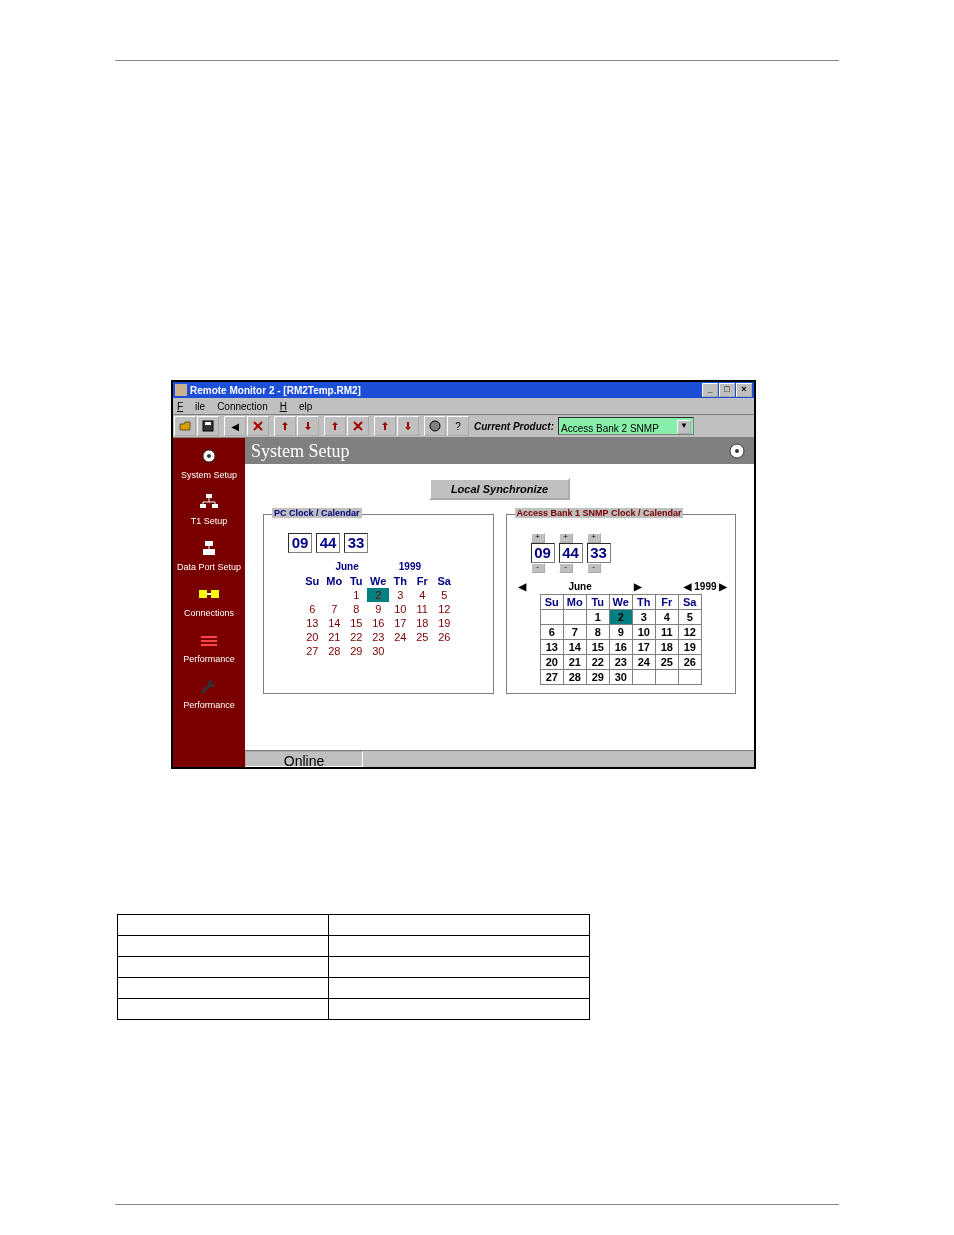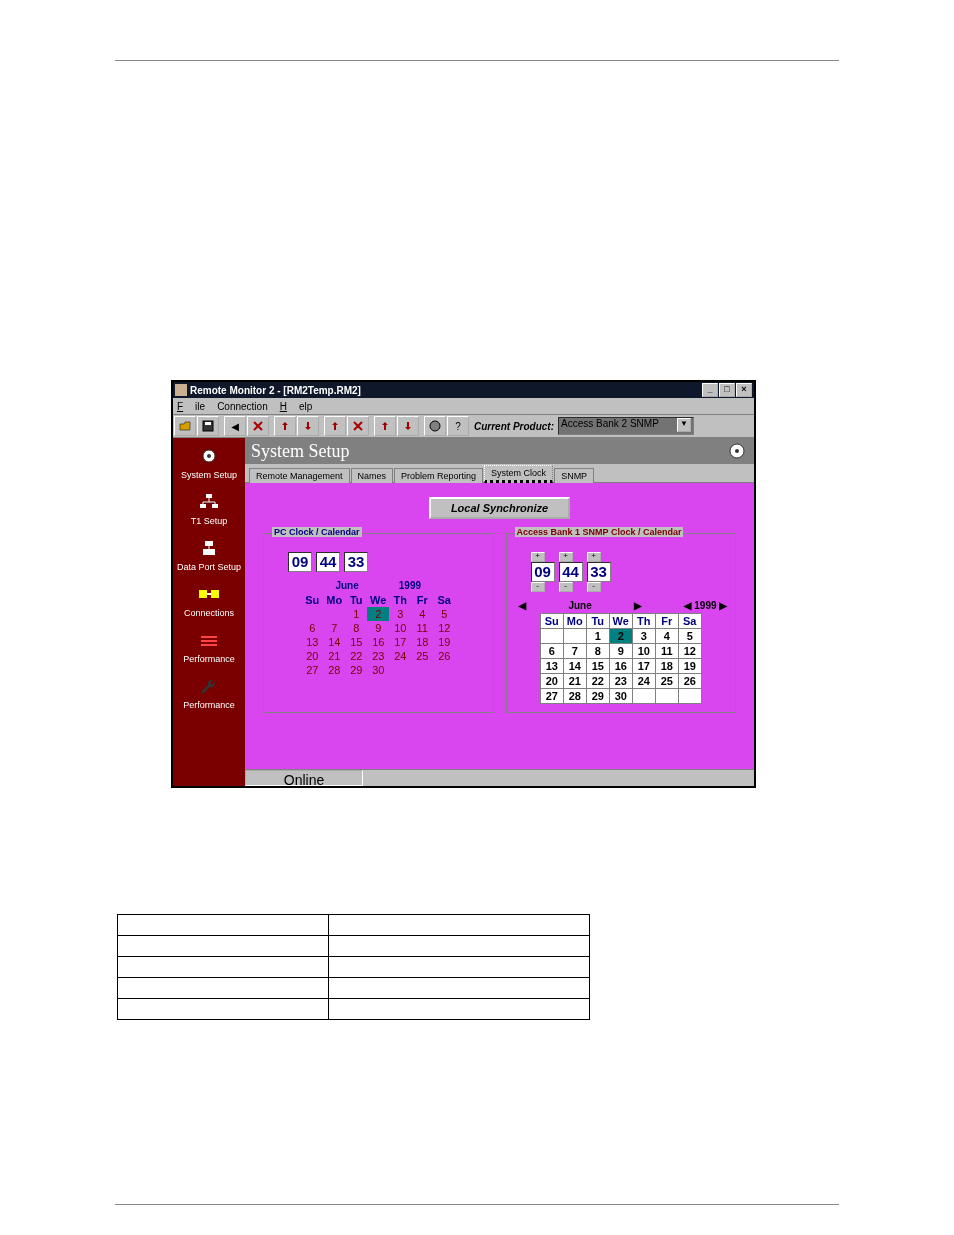--- a/index.html
+++ b/index.html
@@ -2,46 +2,46 @@
 <html><head>
 <meta charset="utf-8">
 <style>
 body{margin:0;font-family:Arial,Helvetica,sans-serif;background:#fff;color:#000;font-size:12px}
 .page{width:954px;height:1235px;position:relative;margin:0 auto;background:#fff}
 .hr-top{border-top:1px solid #888;margin:60px 115px 0 115px}
 .hr-bot{border-top:1px solid #888;margin:0 115px;position:absolute;bottom:90px;left:0;right:0}
 
 
 .win{position:absolute;left:171px;top:320px;width:581px;border:2px solid #000;background:#c0c0c0;font-size:10px}
-.tb{background:#0f172a;color:#fff;height:16px;display:flex;align-items:center;padding:0 2px}
+.tb{background:#1d4ed8;color:#fff;height:16px;display:flex;align-items:center;padding:0 2px}
 .tb .ticon{width:12px;height:12px;background:#c8b090;margin-right:3px}
 .tb .ttext{font-weight:bold;flex:1}
 .tb .wbtn{width:14px;height:12px;background:#c0c0c0;border:1px outset #fff;margin-left:1px;color:#000;font-weight:bold;text-align:center;font-size:9px;line-height:10px}
 .menubar{background:#c0c0c0;height:16px;display:flex;align-items:center;padding:0 4px;border-bottom:1px solid #808080}
 .menubar span{margin-right:12px}
 .menubar .ul{text-decoration:underline}
 .toolbar{background:#c0c0c0;height:20px;display:flex;align-items:center;padding:1px;border-bottom:1px solid #808080}
 .tbtn{width:20px;height:18px;border:1px outset #fff;background:#c0c0c0;margin-right:1px;display:flex;align-items:center;justify-content:center;font-size:10px}
 .tsep{width:4px}
 .cplabel{font-style:italic;font-weight:bold;margin:0 4px;font-size:10px}
-.cpselect{width:130px;height:16px;background:#737373;border:1px inset #808080;font-size:10px;padding:0 2px;display:flex;align-items:flex-start;justify-content:space-between}
+.cpselect{width:130px;height:16px;background:#86efac;border:1px inset #808080;font-size:10px;padding:0 2px;display:flex;align-items:flex-end;justify-content:space-between}
 .cpselect .dd{width:12px;height:12px;background:#c0c0c0;border:1px outset #fff;text-align:center;font-size:8px}
 
 .body{display:flex}
 .side{width:72px;background:#7a0000;display:flex;flex-direction:column;align-items:center;padding:4px 0}
 .sitem{color:#fff;font-size:9px;text-align:center;margin-bottom:8px}
 .sicon{width:28px;height:24px;margin:2px auto;display:flex;align-items:center;justify-content:center}
 
 .main{flex:1;background:#808080}
 .sysbar{background:#808080;color:#fff;font-size:18px;font-family:'Times New Roman',serif;height:26px;display:flex;align-items:center;padding:0 6px}
 .sysbar .gear{margin-left:auto;width:22px;height:20px}
 .tabs{background:#c0c0c0;height:18px;display:flex;align-items:flex-end;padding:0 4px;border-bottom:1px solid #808080}
 .tab{font-size:9px;padding:2px 6px;border:1px solid #808080;border-bottom:none;background:#c0c0c0;margin-right:1px;position:relative;top:1px}
 .tab.active{background:#c0c0c0;border-top:1px solid #fff;border-left:1px solid #fff;z-index:1;border-style:dotted}
-.panel{background:#d946ef;padding:8px;min-height:270px;position:relative}
+.panel{background:#ffffff;padding:8px;min-height:270px;position:relative}
 
 .lsbtn{display:block;margin:6px auto 14px;padding:3px 20px;font-style:italic;font-weight:bold;font-size:11px;background:#c0c0c0;border:2px outset #fff}
 
 .cols{display:flex;gap:12px;padding:0 10px}
 .fs{border:1px solid #808080;padding:6px 8px 8px;position:relative;flex:1}
 .fs .lg{position:absolute;top:-7px;left:8px;background:#c0c0c0;padding:0 2px;font-size:9px;font-weight:bold;color:#000080}
 .fs.ab .lg{color:#7a0000}
 
 .clkrow{display:flex;gap:4px;margin:12px 0 8px 16px}
 .clkbox{width:22px;height:18px;background:#fff;border:1px inset #808080;text-align:center;font-weight:bold;font-size:15px;color:#000080;line-height:18px}
@@ -201,27 +201,20 @@
             </div><span>Performance</span></div>
     </div>
 
     <div class="main">
       <div class="sysbar">
         <span>System Setup</span>
         <span class="gear"><svg width="22" height="20">
                 <circle cx="11" cy="10" r="7" fill="#fff" stroke="#333"></circle>
                 <circle cx="11" cy="10" r="2" fill="#333"></circle>
               </svg></span>
-      </div>
-      <div class="tabs">
-        <div class="tab">Remote Management</div>
-        <div class="tab">Names</div>
-        <div class="tab">Problem Reporting</div>
-        <div class="tab active">System Clock</div>
-        <div class="tab">SNMP</div>
       </div>
       <div class="panel">
         <button class="lsbtn">Local Synchronize</button>
         <div class="cols">
           <div class="fs">
             <div class="lg">PC Clock / Calendar</div>
             <div class="clkrow">
               <div class="clkbox">09</div>
               <div class="clkbox">44</div>
               <div class="clkbox">33</div>

